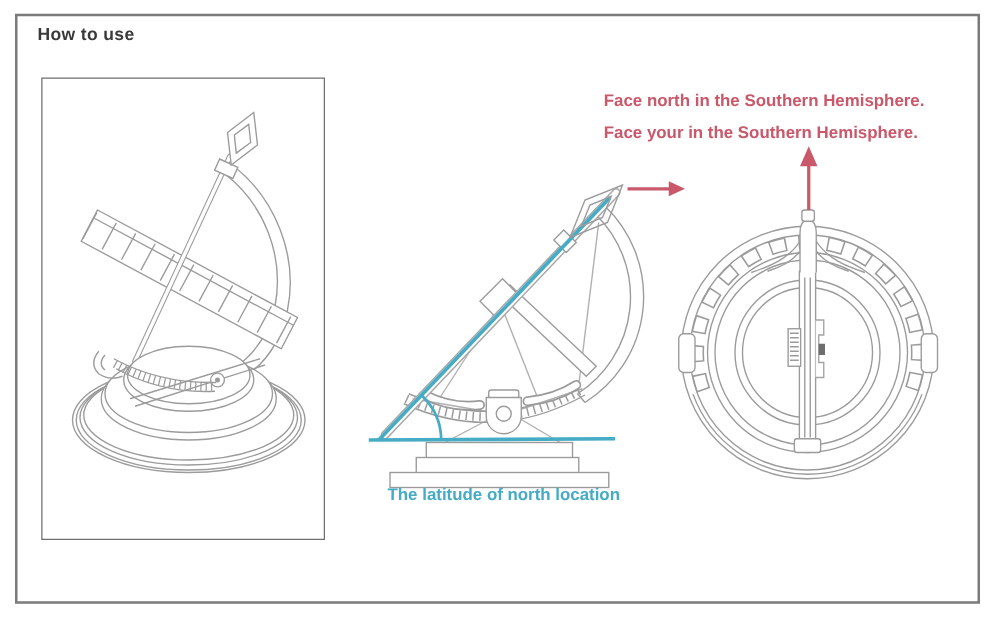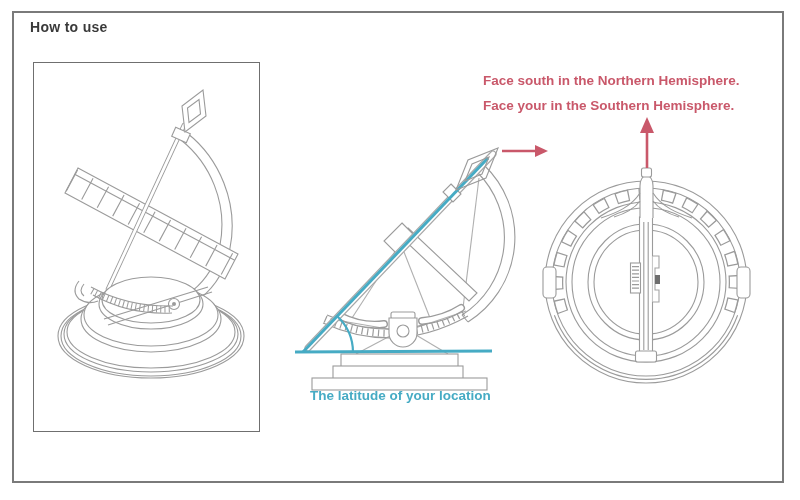--- a/index.html
+++ b/index.html
@@ -172,15 +172,15 @@
     <path d="M640,201 C634,209 624,214 614,217"></path>
     <path d="M653,201 C659,209 669,214 679,217"></path>
   </g>
 
   <g>
     <line x1="647" y1="168" x2="647" y2="131" stroke="#c9586a" stroke-width="2.6"></line>
     <polygon points="640,133 647,117 654,133" fill="#c9586a"></polygon>
   </g>
 </svg>
 
-<div class="annotation-red" style="top:73px">Face south in the Northern Hemisphere.</div>
+<div class="annotation-red" style="top:73px">Face north in the Southern Hemisphere.</div>
 <div class="annotation-red" style="top:98px">Face your in the Southern Hemisphere.</div>
-<div class="annotation-teal">The latitude of your location</div>
+<div class="annotation-teal">The latitude of north location</div>
 
 </body></html>

